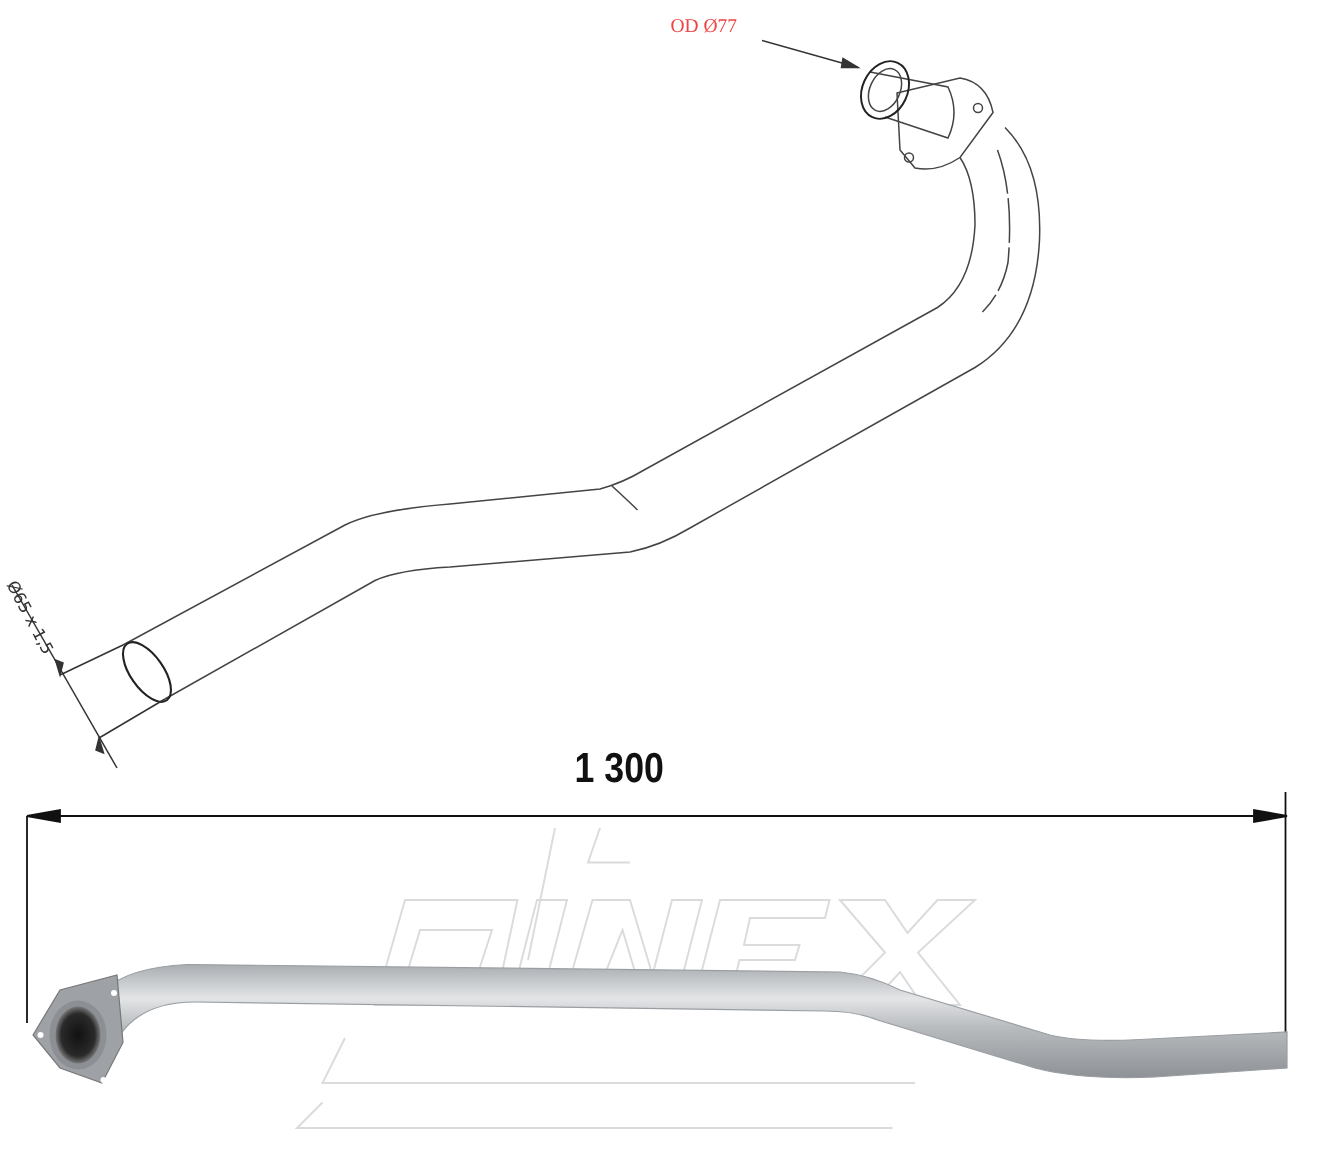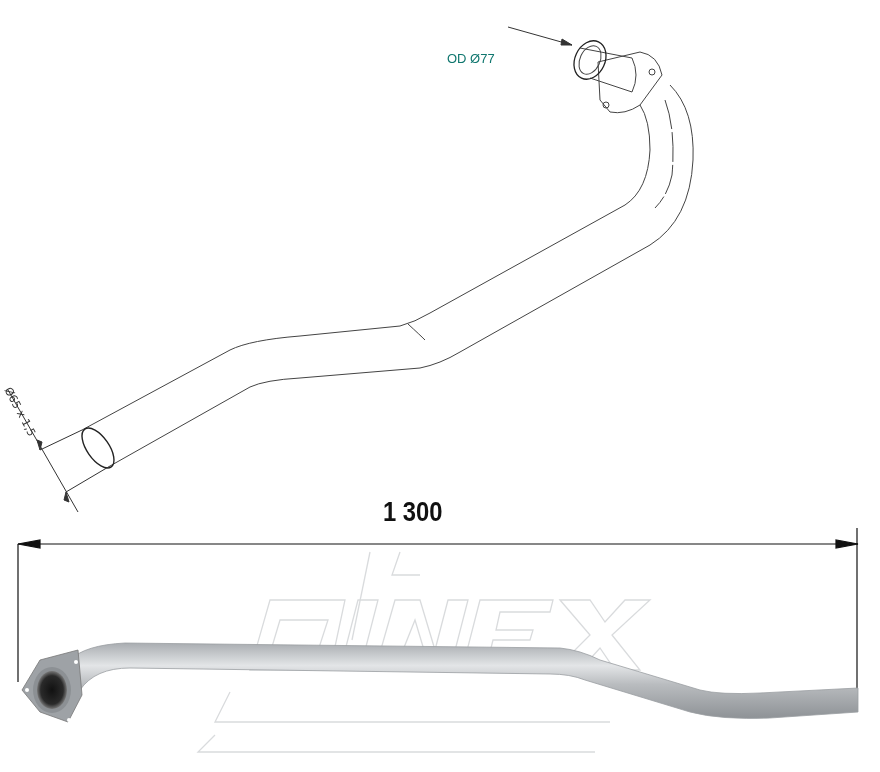--- a/index.html
+++ b/index.html
@@ -1,18 +1,18 @@
 <!DOCTYPE html>
 <html><head>
 <meta charset="utf-8">
 <style>
   html, body { margin:0; padding:0; background:#ffffff; }
   body { width:880px; height:772px; position:relative; overflow:hidden; font-family:"DejaVu Sans", sans-serif; }
   svg { position:absolute; left:0; top:0; }
-  .od-label { position:absolute; left:447px; top:9px; font-size:13px; color:#0f766e; font-family:Liberation Sans, sans-serif;margin-top:42px; }
+  .od-label { position:absolute; left:447px; top:9px; font-size:13px; color:#ef4444; font-family:Liberation Serif, serif; }
   .dia-label { position:absolute; left:3px; top:385px; font-size:11px; color:#333; transform-origin:0 0; transform:translate(10px,0) rotate(62deg); white-space:nowrap; font-family:"DejaVu Sans", sans-serif; }
   .length-label { position:absolute; left:383px; top:496px; font-size:28px; font-weight:bold; color:#111; font-family:"Liberation Sans", sans-serif; letter-spacing:0px; transform:scaleX(0.85); transform-origin:left top; }
 </style>
 </head>
 <body>
 
 <svg width="880" height="772" viewBox="0 0 880 772">
 
   <g fill="none" stroke="#444" stroke-width="1">
 

